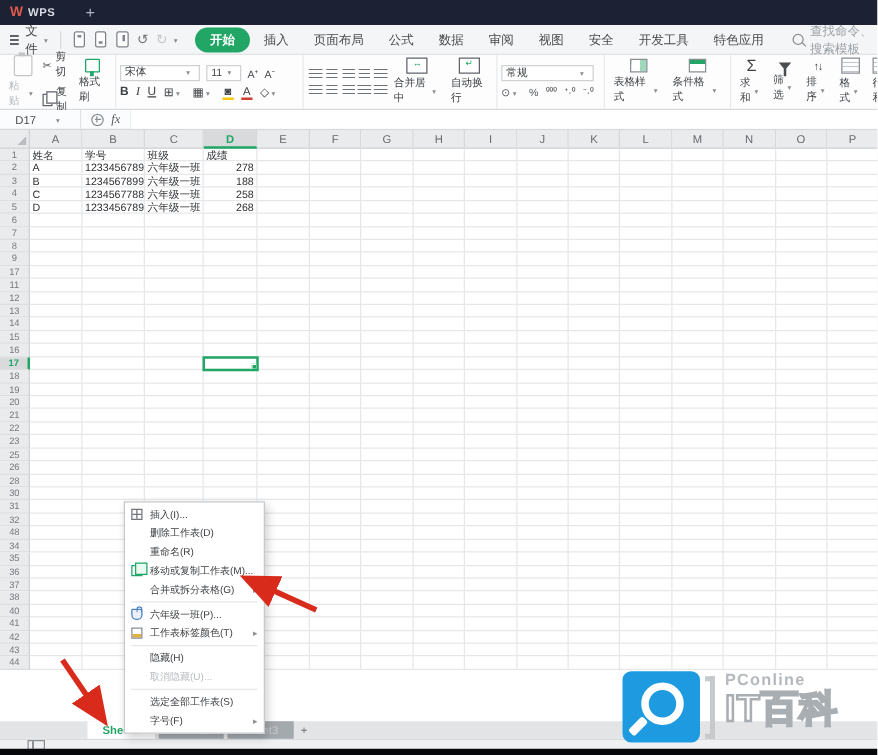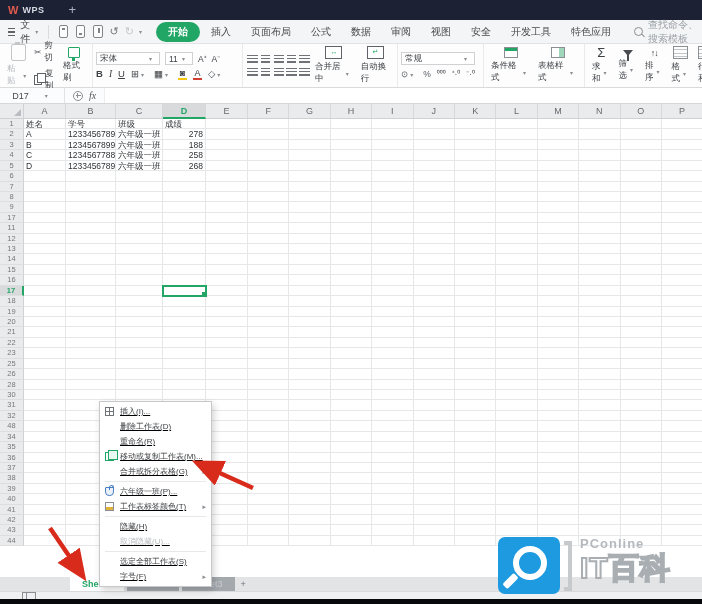--- a/index.html
+++ b/index.html
@@ -104,21 +104,21 @@
       font-size:7.5px;color:#75787c;text-align:center;line-height:10px;box-sizing:border-box;flex:none;}
   .rh.active{background:#d8dadc;color:var(--accent);border-right:2px solid var(--accent);font-weight:bold;}
   .gc{border-right:1px solid #e5e7e9;border-bottom:1px solid #e5e7e9;font-size:8.5px;color:#2f3134;
       line-height:10px;padding:0 2px;box-sizing:border-box;white-space:nowrap;overflow:hidden;flex:none;}
   .gc.num{text-align:right;}
   .gc.selcell{outline:2px solid var(--accent);outline-offset:-1px;position:relative;z-index:2;}
   .gc.selcell::after{content:"";position:absolute;right:-1px;bottom:-1px;width:3px;height:3px;background:var(--accent);border:1px solid #fff;}
 
   
   .ctxmenu{left:99px;top:401px;width:113px;background:#fff;border:1px solid #c6c8ca;
-           box-shadow:2px 3px 7px rgba(0,0,0,.18);z-index:50;padding:2px 0;box-sizing:border-box;text-decoration:underline;}
+           box-shadow:2px 3px 7px rgba(0,0,0,.18);z-index:50;padding:2px 0;box-sizing:border-box;}
   .mi{height:15px;display:flex;align-items:center;font-size:8px;color:#3a3d40;padding-left:5px;position:relative;white-space:nowrap;}
   .mi.disabled{color:#b9bcbe;}
   .mi-slot{width:15px;flex:none;display:flex;align-items:center;}
   .mi-ic{width:9px;height:9px;box-sizing:border-box;}
   .ic-insert{border:1px solid #6f7378;background:
      linear-gradient(#6f7378 0 0) 50% 0/1px 100% no-repeat,
      linear-gradient(#6f7378 0 0) 0 50%/100% 1px no-repeat,#fff;}
   .ic-move{border:1px solid #21a666;position:relative;background:#fff;}
   .ic-move::after{content:"";position:absolute;left:2px;top:-3px;width:8px;height:8px;border:1px solid #21a666;background:#eafaf2;}
   .ic-protect{border:1px solid #4a7fc1;border-radius:1px 1px 45% 45%;background:#eaf1fb;position:relative;}
@@ -280,30 +280,30 @@
       <span>⊙<span class="caret">▾</span></span>
       <span>%</span>
       <span>⁰⁰⁰</span>
       <span>⁺·⁰</span>
       <span>⁻·⁰</span>
     </div>
   </div>
 
   <div class="tg" style="width:101px;justify-content:space-evenly;">
     <div class="tbig">
+      <span class="tbl-ic style2"></span>
+      <span class="lblrow">
+          <span>表格样式</span>
+          <span class="caret">▾</span>
+        </span>
+    </div>
+    <div class="tbig">
       <span class="tbl-ic"></span>
       <span class="lblrow">
           <span>条件格式</span>
-          <span class="caret">▾</span>
-        </span>
-    </div>
-    <div class="tbig">
-      <span class="tbl-ic style2"></span>
-      <span class="lblrow">
-          <span>表格样式</span>
           <span class="caret">▾</span>
         </span>
     </div>
   </div>
 
   <div class="tg" style="width:117px;border-right:none;justify-content:space-evenly;overflow:hidden;">
     <div class="tbig">
       <span class="sigma">Σ</span>
       <span class="lblrow">
           <span>求和</span>
@@ -1029,39 +1029,20 @@
       <div class="gc" style="width: 41.4px;"></div>
       <div class="gc" style="width: 41.4px;"></div>
       <div class="gc" style="width: 41.4px;"></div>
       <div class="gc" style="width: 41.4px;"></div>
       <div class="gc" style="width: 41.4px;"></div>
       <div class="gc" style="width: 41.4px;"></div>
       <div class="gc" style="width: 41.4px;"></div>
       <div class="gc" style="width: 41.4px;"></div>
     </div>
     <div class="grow">
-      <div class="rh">39</div>
-      <div class="gc" style="width: 42px;"></div>
-      <div class="gc" style="width: 50px;"></div>
-      <div class="gc" style="width: 47px;"></div>
-      <div class="gc" style="width: 43px;"></div>
-      <div class="gc" style="width: 42px;"></div>
-      <div class="gc" style="width: 41.4px;"></div>
-      <div class="gc" style="width: 41.4px;"></div>
-      <div class="gc" style="width: 41.4px;"></div>
-      <div class="gc" style="width: 41.4px;"></div>
-      <div class="gc" style="width: 41.4px;"></div>
-      <div class="gc" style="width: 41.4px;"></div>
-      <div class="gc" style="width: 41.4px;"></div>
-      <div class="gc" style="width: 41.4px;"></div>
-      <div class="gc" style="width: 41.4px;"></div>
-      <div class="gc" style="width: 41.4px;"></div>
-      <div class="gc" style="width: 41.4px;"></div>
-    </div>
-    <div class="grow">
       <div class="rh">40</div>
       <div class="gc" style="width: 42px;"></div>
       <div class="gc" style="width: 50px;"></div>
       <div class="gc" style="width: 47px;"></div>
       <div class="gc" style="width: 43px;"></div>
       <div class="gc" style="width: 42px;"></div>
       <div class="gc" style="width: 41.4px;"></div>
       <div class="gc" style="width: 41.4px;"></div>
       <div class="gc" style="width: 41.4px;"></div>
       <div class="gc" style="width: 41.4px;"></div>

